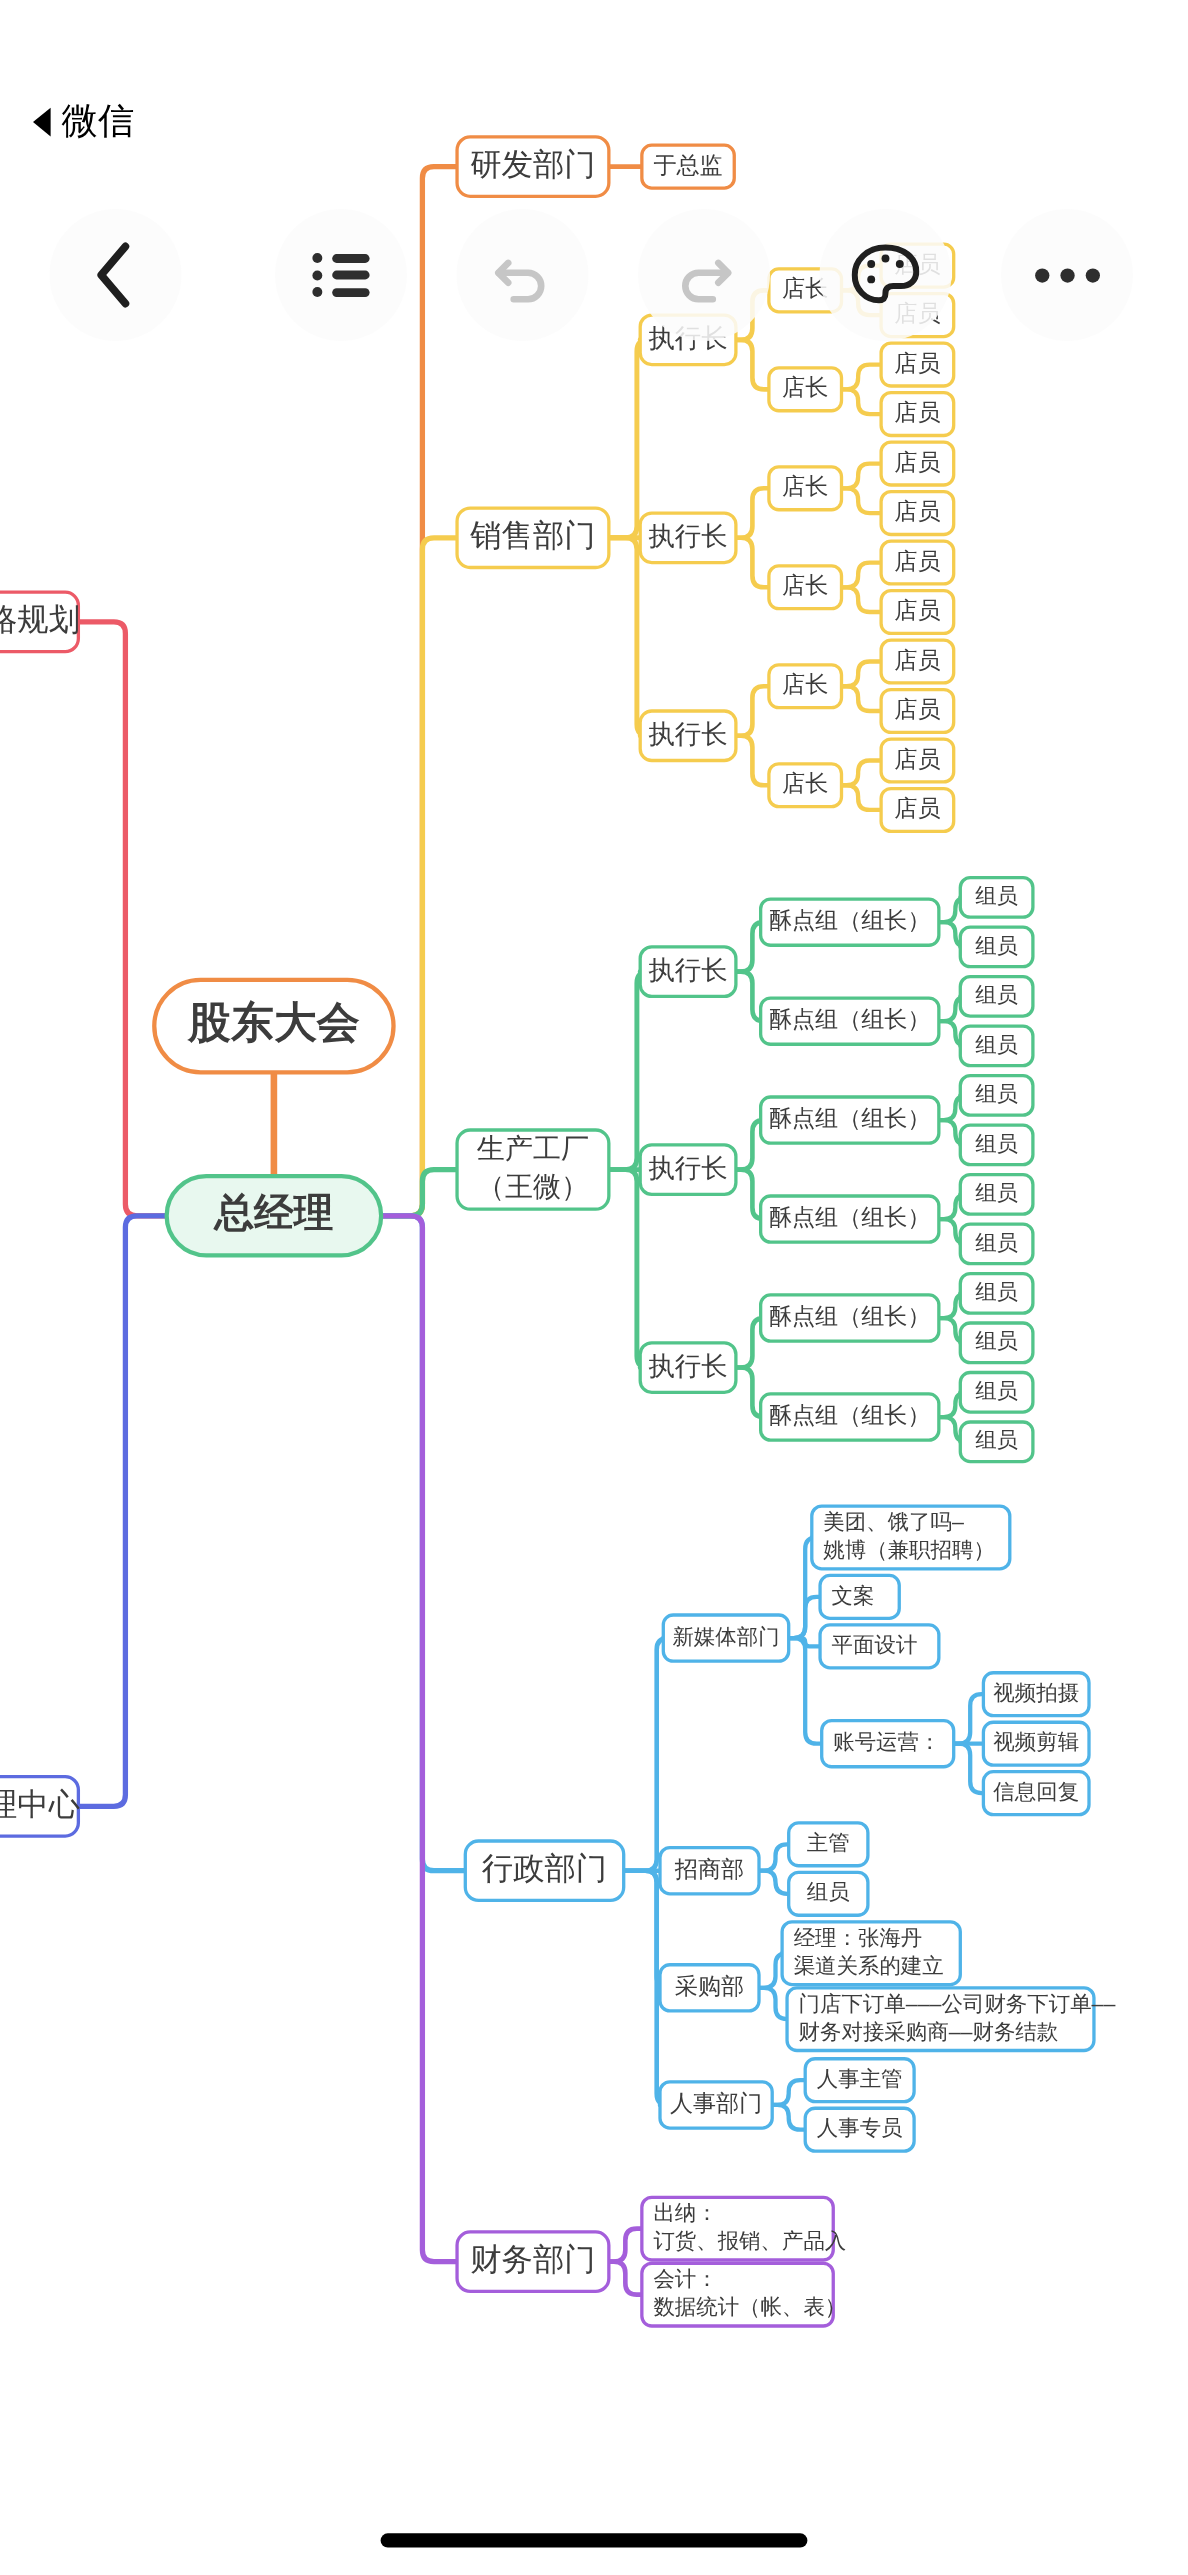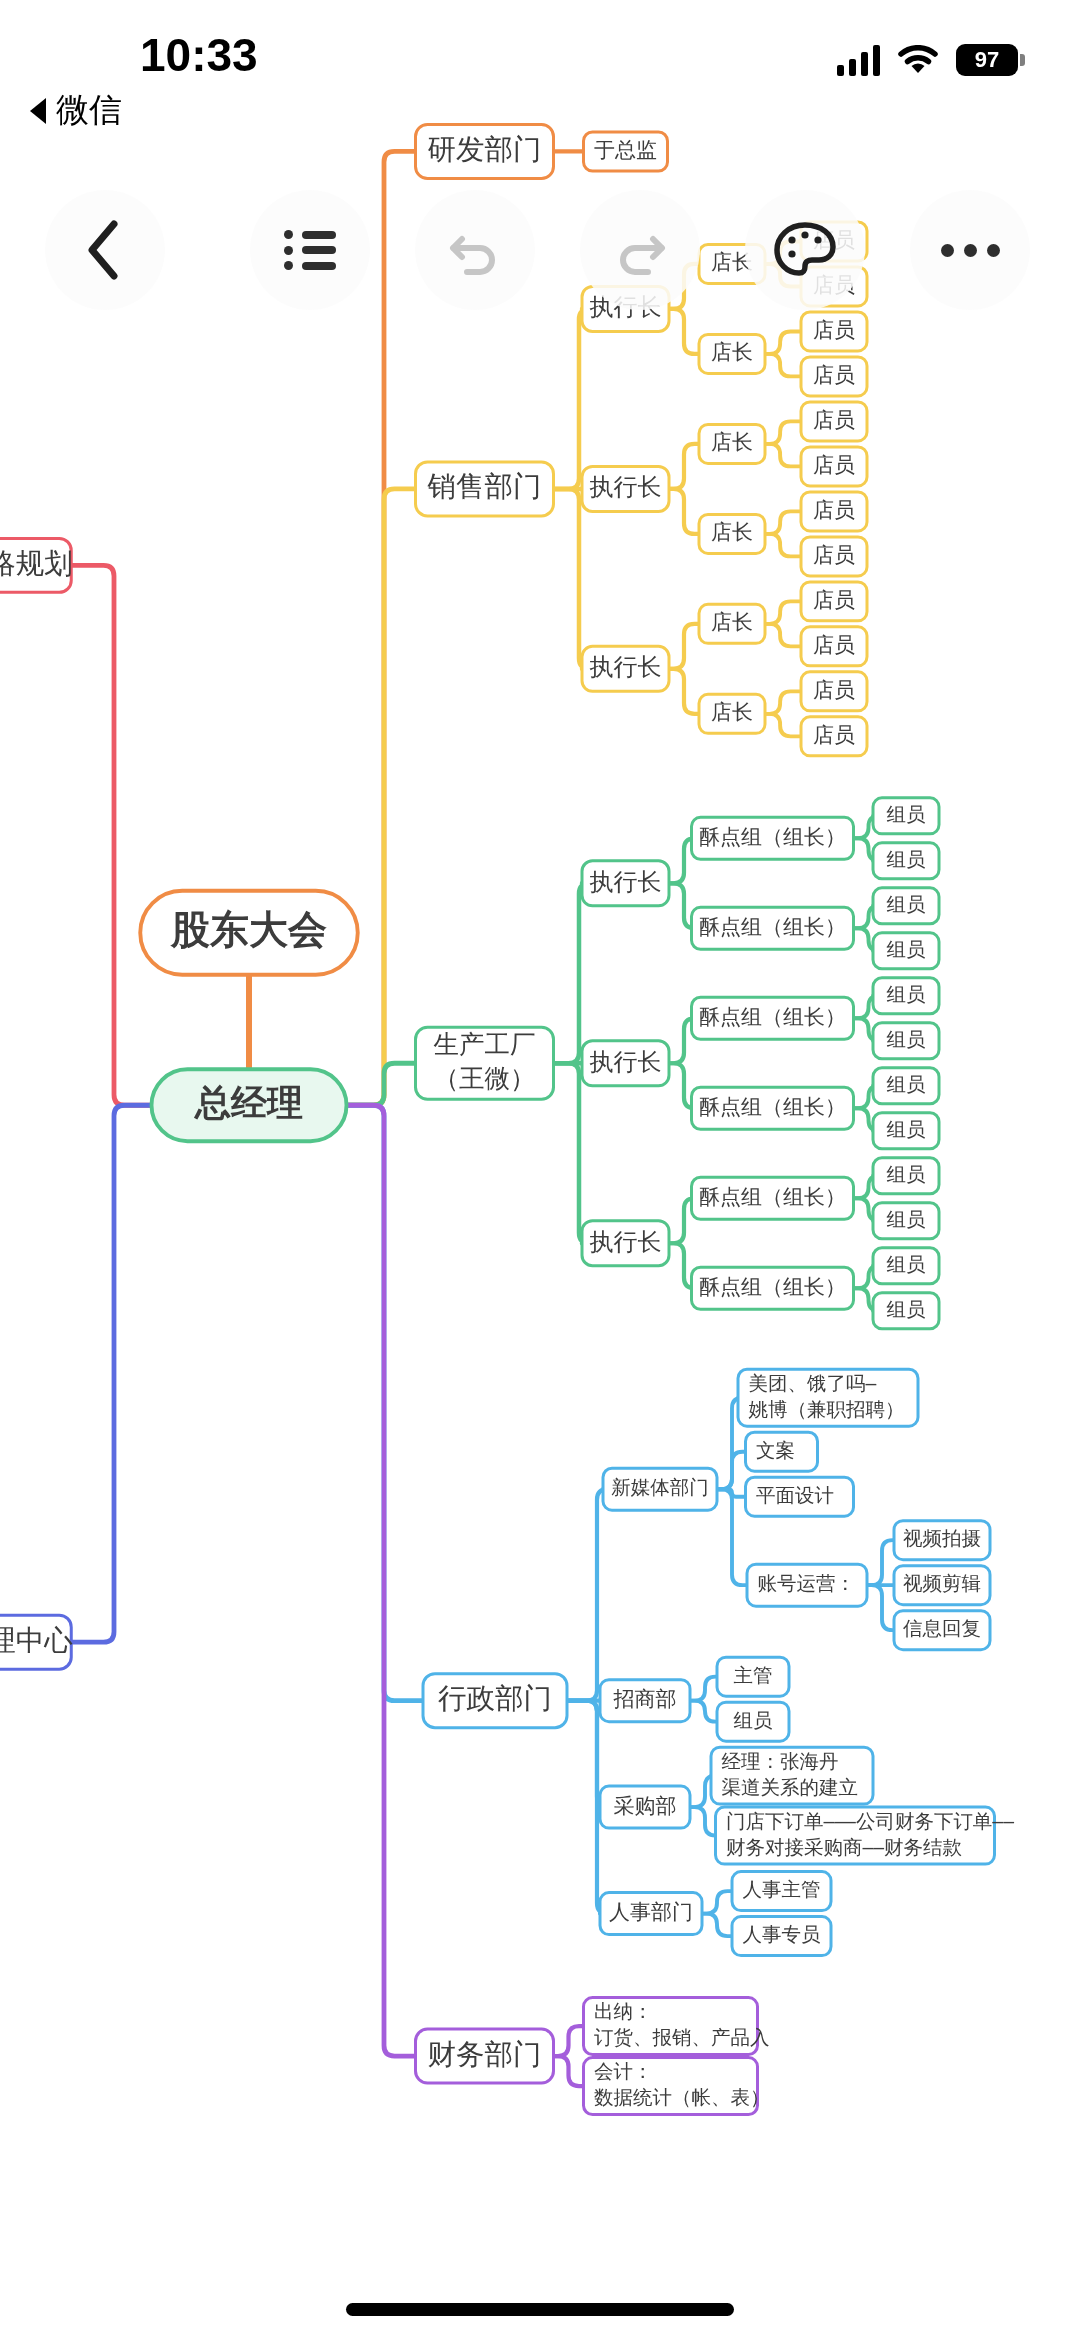--- a/index.html
+++ b/index.html
@@ -422,41 +422,20 @@
           <text x="396" y="1359.5800000000002" text-anchor="start" font-size="13" fill="#3c3c3c" class="node-label">订货、报销、产品入</text>
         </g>
         <g>
           <rect x="389" y="1372" width="116" height="38" rx="6" ry="6" fill="#ffffff" stroke="#A45EDB" stroke-width="2"></rect>
           <text x="396" y="1382.42" text-anchor="start" font-size="13" fill="#3c3c3c" class="node-label">会计：</text>
           <text x="396" y="1399.5800000000002" text-anchor="start" font-size="13" fill="#3c3c3c" class="node-label">数据统计（帐、表）</text>
         </g>
       </g>
   </svg>
 
-  <div class="statusbar">
-    <div class="sb-time">10:33</div>
-    <div class="sb-right">
-      <div class="sig">
-        <i></i>
-          <i></i>
-          <i></i>
-          <i></i>
-      </div>
-      <div class="wifi">
-        <svg width="40" height="30" viewBox="0 0 40 30">
-          <path d="M3 9 A26 26 0 0 1 37 9" stroke="#000" stroke-width="5.5" fill="none" stroke-linecap="round"></path>
-          <path d="M9.5 16.5 A17 17 0 0 1 30.5 16.5" stroke="#000" stroke-width="5.5" fill="none" stroke-linecap="round"></path>
-          <path d="M20 28 l-6.5 -7 a9.5 9.5 0 0 1 13 0 z" fill="#000"></path>
-        </svg>
-      </div>
-      <div class="batt">
-        <span>97</span>
-      </div>
-    </div>
-  </div>
 
   <div class="backwx">
     <div class="tri"></div>
     <div class="lbl">微信</div>
   </div>
 
   <div class="toolbar">
 
     <div class="tb-btn tb1">
       <svg width="46" height="64" viewBox="0 0 46 64">

